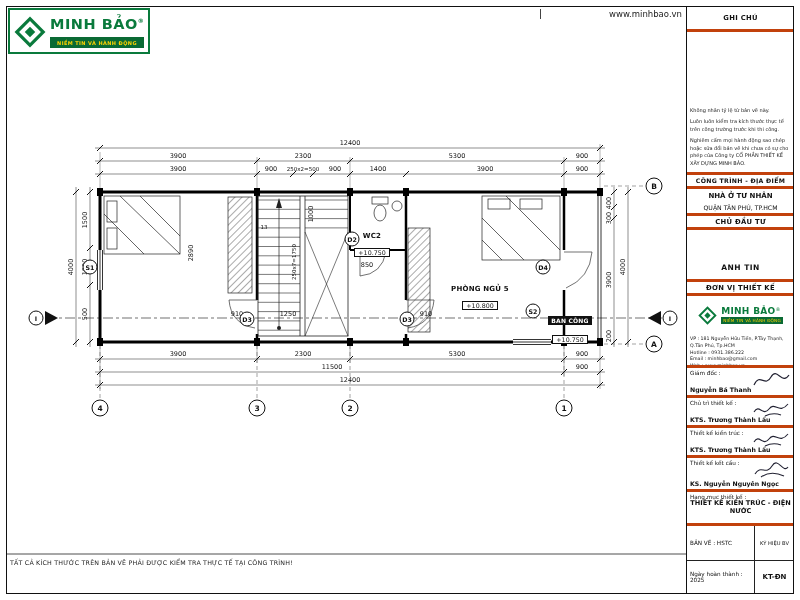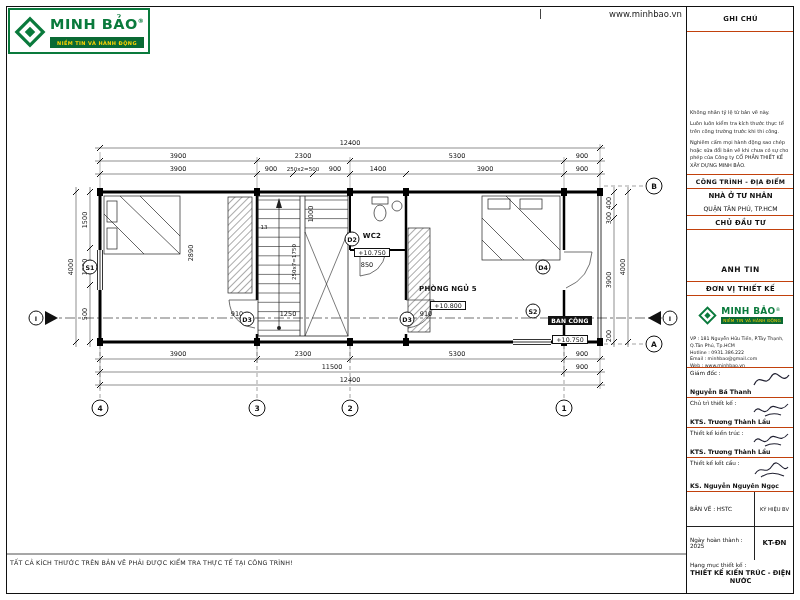--- a/index.html
+++ b/index.html
@@ -22,21 +22,21 @@
   .room{position:absolute;z-index:3;text-align:center}
   .room-name{font-size:7px;font-weight:bold;letter-spacing:.2px}
   .room-name.dark{display:inline-block;background:#111;color:#fff;padding:1px 3px;font-size:6px}
   .room-level{display:inline-block;border:1px solid #111;background:#fff;padding:0 3px;font-size:6.3px;margin-top:2px}
   .plan-title{position:absolute;left:40px;top:418px;width:610px;text-align:center;z-index:3}
   .plan-title span{display:inline-block;font-size:13px;font-weight:bold;letter-spacing:1px;border-bottom:1.2px solid #111;padding-bottom:2px}
   .footer-note{position:absolute;left:10px;top:559px;font-size:6.3px;color:#222;z-index:4;letter-spacing:.2px}
   .watermark{position:absolute;left:16px;top:292px;width:778px;z-index:9;font-size:10px;letter-spacing:2.6px;color:#8697a6;white-space:nowrap;overflow:hidden;opacity:.85;pointer-events:none}
   
   .tb{position:absolute;left:686px;top:6px;width:108px;height:588px;border-left:1.3px solid #111;background:#fff;z-index:5;display:flex;flex-direction:column;font-size:6px}
-  .cell{position:relative;border-bottom:1px solid #c2410c;overflow:hidden;flex-shrink:0}
+  .cell{position:relative;border-bottom:3px solid #c2410c;overflow:hidden;flex-shrink:0}
   .cell.nb{border-bottom:none}
   .hdr{display:flex;align-items:center;justify-content:center;font-weight:bold;font-size:6.8px;letter-spacing:.3px}
   .notes{display:flex;flex-direction:column;justify-content:flex-end;padding:3px 3px 5px}
   .notes p{font-size:5px;line-height:1.5;margin-top:4px;color:#222}
   .ctr{display:flex;align-items:center;justify-content:center;text-align:center}
   .owner-cell{display:flex;align-items:flex-end;justify-content:center;padding-bottom:7px;font-weight:bold;font-size:7.5px;letter-spacing:.5px}
   .logo-cell{display:flex;align-items:center;justify-content:center;gap:4px}
   .logo-cell .diamond{width:19px;height:19px}
   .slog .sname{font-size:9px;font-weight:bold;color:#0a7a3c;letter-spacing:.3px}
   .slog .reg{font-size:5px;vertical-align:super;color:#0a7a3c}
@@ -334,21 +334,21 @@
     <svg class="diamond" viewBox="0 0 24 24">
       <rect x="5" y="5" width="14" height="14" transform="rotate(45 12 12)" fill="none" stroke="#0a7a3c" stroke-width="2.4"></rect>
       <rect x="9.2" y="9.2" width="5.6" height="5.6" transform="rotate(45 12 12)" fill="#0a7a3c"></rect>
     </svg>
     <div class="lname"><span>MINH BẢO</span><span class="reg">®</span></div>
     <div class="ltag">NIỀM TIN VÀ HÀNH ĐỘNG</div>
   </div>
 
   <div class="website">www.minhbao.vn</div>
 
-  <div class="room" style="left:404px;top:285px;width:88px">
+  <div class="room" style="left:436px;top:285px;width:88px">
     <div class="room-name">PHÒNG NGỦ 5</div>
     <div><span class="room-level">+10.800</span></div>
   </div>
   <div class="room" style="left:346px;top:232px;width:52px">
     <div class="room-name">WC2</div>
     <div><span class="room-level">+10.750</span></div>
   </div>
   <div class="room" style="left:538px;top:308px;width:64px">
     <div><span class="room-name dark">BAN CÔNG</span></div>
     <div><span class="room-level">+10.750</span></div>
@@ -406,30 +406,30 @@
         </svg>
       <div class="role-name">KTS. Trương Thành Lầu</div>
     </div>
     <div class="cell role" style="height:34px">
       <div class="role-label">Thiết kế kết cấu :</div>
       <svg class="sig" viewBox="0 0 40 20">
           <path d="M4,14 C10,4 15,16 21,6 S32,14 37,7 M10,17 Q20,10 33,16" fill="none" stroke="#223" stroke-width="1.1"></path>
         </svg>
       <div class="role-name">KS. Nguyễn Nguyên Ngọc</div>
     </div>
+    <div class="cell cat" style="height:34px">
+      <div class="cat-label">Hạng mục thiết kế :</div>
+      <div class="cat-value">THIẾT KẾ KIẾN TRÚC - ĐIỆN NƯỚC</div>
+    </div>
     <div class="cell bgrid nb">
       <div class="bgrow">
         <div class="bgc l">BẢN VẼ : HSTC</div>
         <div class="bgc r" style="font-size:5.2px">KÝ HIỆU BV</div>
       </div>
       <div class="bgrow">
         <div class="bgc l">Ngày hoàn thành : 2025</div>
         <div class="bgc r big">KT-ĐN</div>
       </div>
     </div>
-    <div class="cell cat" style="height:34px">
-      <div class="cat-label">Hạng mục thiết kế :</div>
-      <div class="cat-value">THIẾT KẾ KIẾN TRÚC - ĐIỆN NƯỚC</div>
-    </div>
   </div>
 
   <div class="frame"></div>
 </div>
 
 </body></html>

